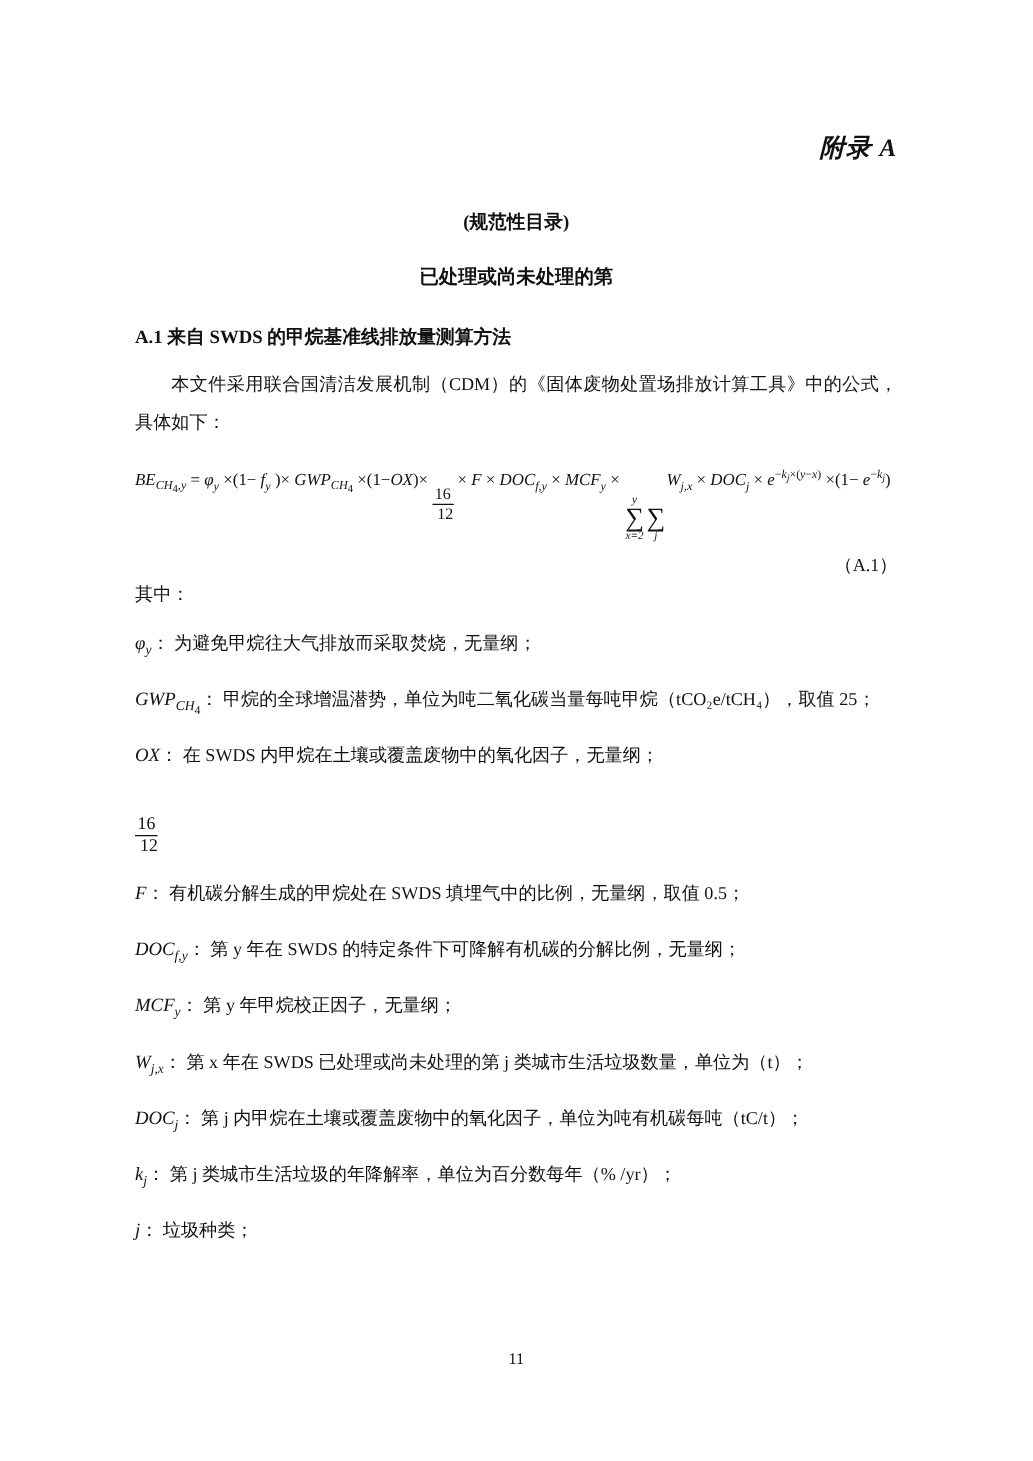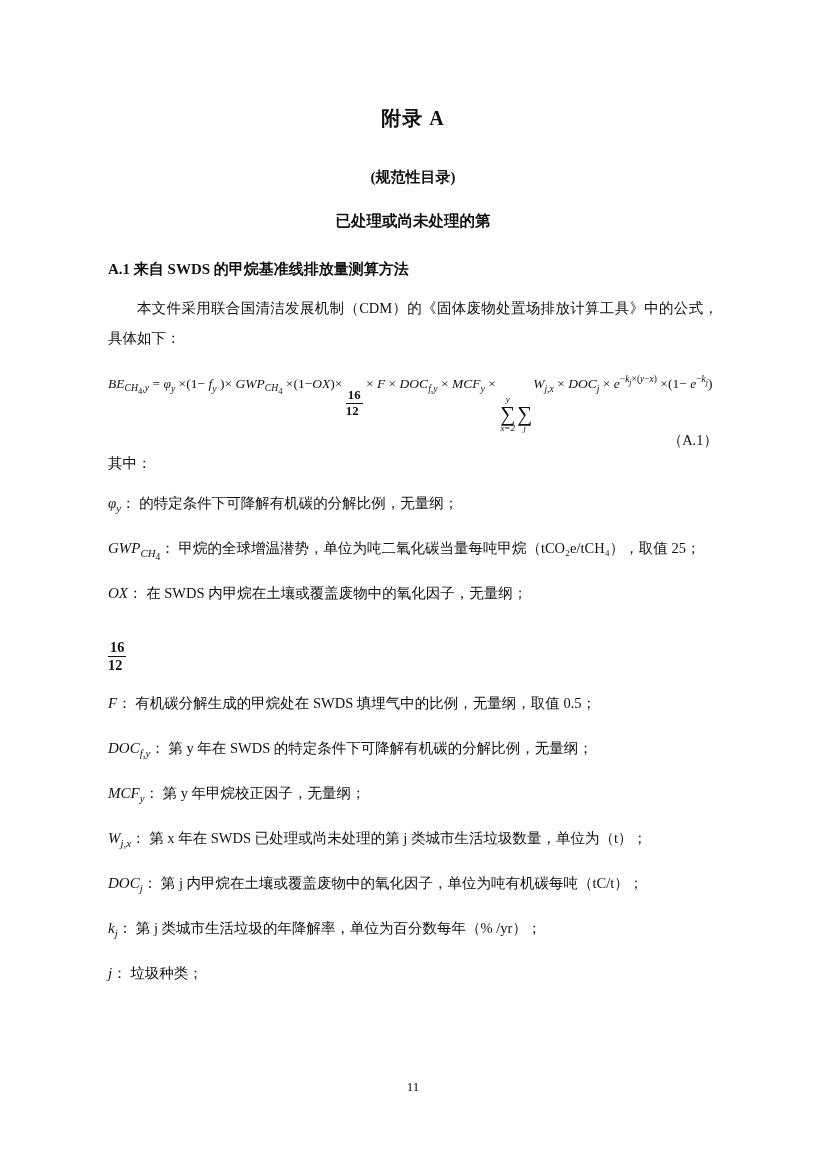--- a/index.html
+++ b/index.html
@@ -9,24 +9,25 @@
     color: #111;
     font-family: "Liberation Serif", "DejaVu Serif", serif;
   }
   .page {
     position: relative;
     box-sizing: border-box;
     width: 826px; height: 1169px;
     padding: 105px 108px 0 108px;
   }
   .doc-title {
-    text-align: center;
+    text-align: right;
     font-size: 20px;
     font-weight: bold;
     letter-spacing: 1px;
+    font-style: italic;
   }
   .doc-subtitle {
     text-align: center;
     font-size: 15px;
     font-weight: bold;
     margin-top: 36px;
   }
   .doc-method-title {
     text-align: center;
     font-size: 15.5px;
@@ -50,34 +51,35 @@
     font-size: 13.5px;
     white-space: nowrap;
     width: 700px;
   }
   .formula i, .def-sym i { font-style: italic; }
   .formula sub, .def-sym sub { font-size: 72%; line-height: 0; }
   .formula sub sub, .def-sym sub sub { font-size: 88%; }
   .formula sup { font-size: 70%; line-height: 0; }
   .formula sup sub { font-size: 85%; }
   .frac {
-    display: inline-flex; flex-direction: column; align-items: flex-start;
-    vertical-align: -11px; line-height: 1.05; font-size: 95%; font-weight: bold;
+    display: inline-flex; flex-direction: column; align-items: flex-end;
+    vertical-align: -11px; line-height: 1.05; font-size: 95%;
   }
   .frac .num { border-bottom: 1px solid #111; padding: 0 2px 1px 2px; }
   .frac .den { padding-top: 1px; }
   .sum {
     display: inline-flex; flex-direction: column; align-items: center;
     vertical-align: -14px; line-height: 1; margin: 0 1px;
   }
   .sum .lim { font-size: 9px; height: 10px; font-style: italic; }
   .sum .sigma { font-size: 21px; line-height: 0.95; }
   .formula-label {
     text-align: right;
     font-size: 14.5px;
+    margin-top: 12px;
   }
   .defs-intro {
     font-size: 14.5px;
     margin-top: 4px;
   }
   .def-item {
     font-size: 14.5px;
     line-height: 29px;
     margin-top: 16px;
     text-align: justify;
@@ -117,21 +119,21 @@
           <span class="lim">&nbsp;</span>
           <span class="sigma">∑</span>
           <span class="lim">j</span>
         </span><i>W</i><sub><i>j</i>,<i>x</i></sub> × <i>DOC</i><sub><i>j</i></sub> × <i>e</i><sup>−<i>k</i><sub><i>j</i></sub>×(<i>y</i>−<i>x</i>)</sup> ×(1− <i>e</i><sup>−<i>k</i><sub><i>j</i></sub></sup>)</div>
   </div>
   <div class="formula-label">（A.1）</div>
 
   <div class="defs-intro">其中：</div>
 
   <div class="def-item">
-    <span class="def-sym"><i>φ</i><sub><i>y</i></sub></span><span class="def-text">： 的特定条件下可降解有机碳的分解比例，无量纲；</span>
+    <span class="def-sym"><i>φ</i><sub><i>y</i></sub></span><span class="def-text">： 为避免甲烷往大气排放而采取焚烧，无量纲；</span>
   </div>
   <div class="def-item">
     <span class="def-sym"><i>GWP</i><sub><i>CH</i><sub>4</sub></sub></span><span class="def-text">： 甲烷的全球增温潜势，单位为吨二氧化碳当量每吨甲烷（tCO₂e/tCH₄），取值 25；</span>
   </div>
   <div class="def-item">
     <span class="def-sym"><i>OX</i></span><span class="def-text">： 在 SWDS 内甲烷在土壤或覆盖废物中的氧化因子，无量纲；</span>
   </div>
   <div class="def-item tall">
     <span class="def-sym"><span class="frac">
           <span class="num">16</span>

